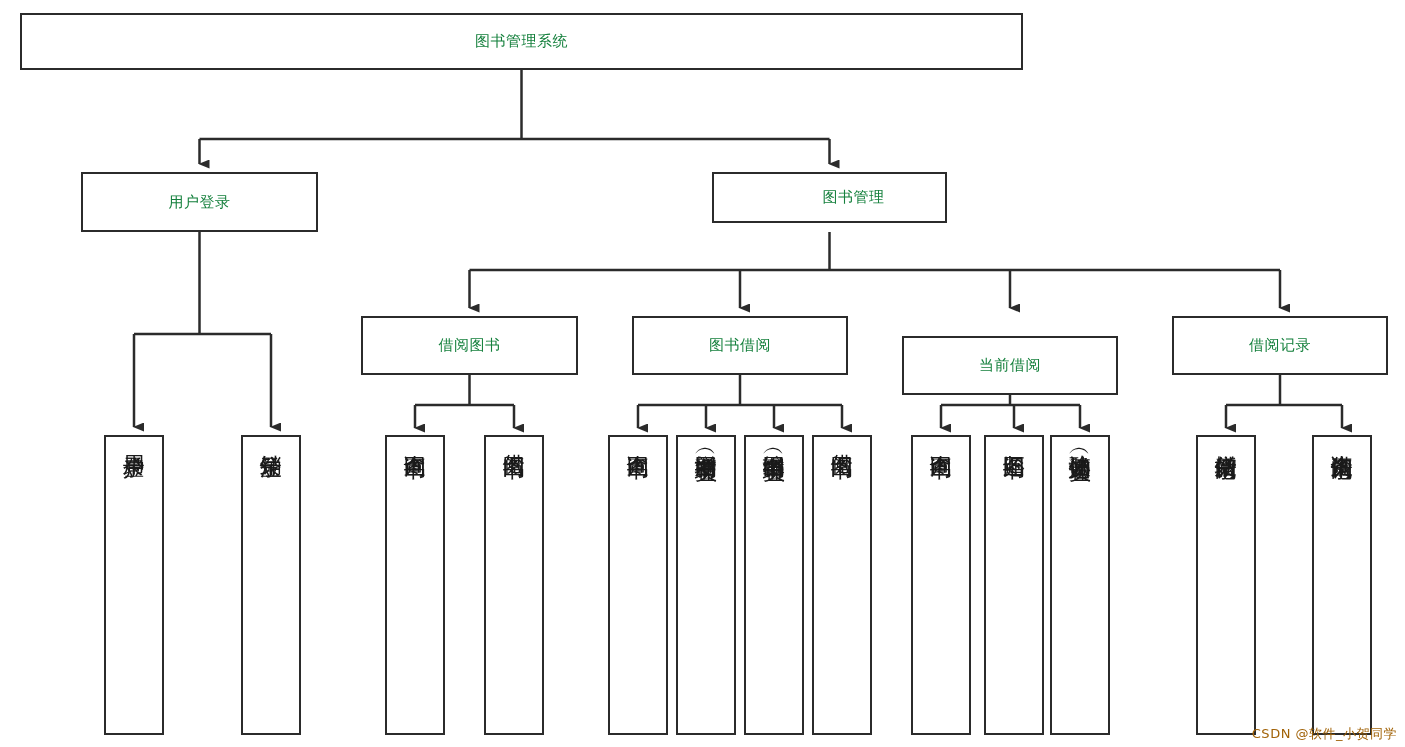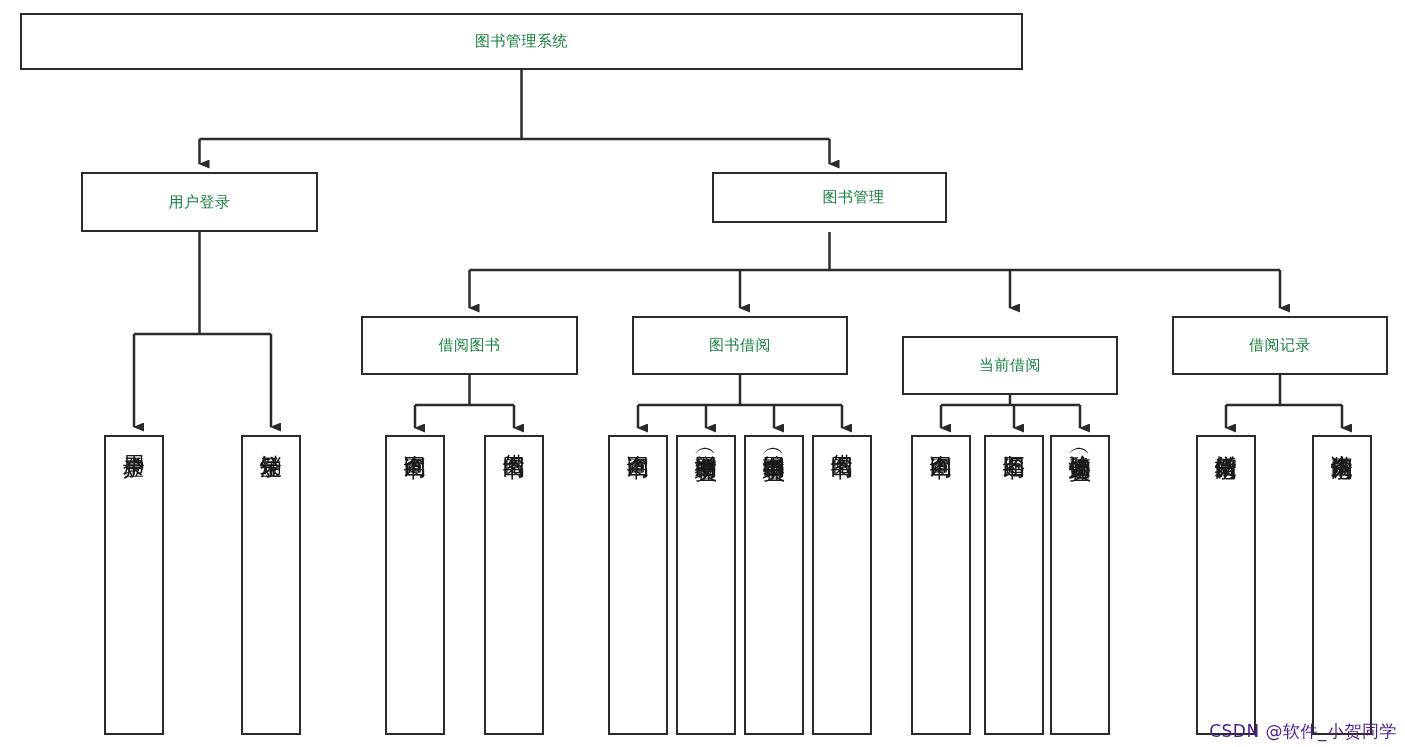--- a/index.html
+++ b/index.html
@@ -61,22 +61,22 @@
     left: 0;
     top: 0;
     width: 1405px;
     height: 747px;
     pointer-events: none;
   }
   .watermark {
     position: absolute;
     right: 8px;
     bottom: 4px;
-    font-size: 17px;
-    color: #4c1d95;
+    font-size: 13px;
+    color: #a16207;
     white-space: nowrap;
     letter-spacing: 0.5px;
   }
 </style>
 </head>
 <body>
 
 <div id="diagram-root">
 
   <svg id="connectors" viewBox="0 0 1405 747" width="1405" height="747" xmlns="http://www.w3.org/2000/svg">

